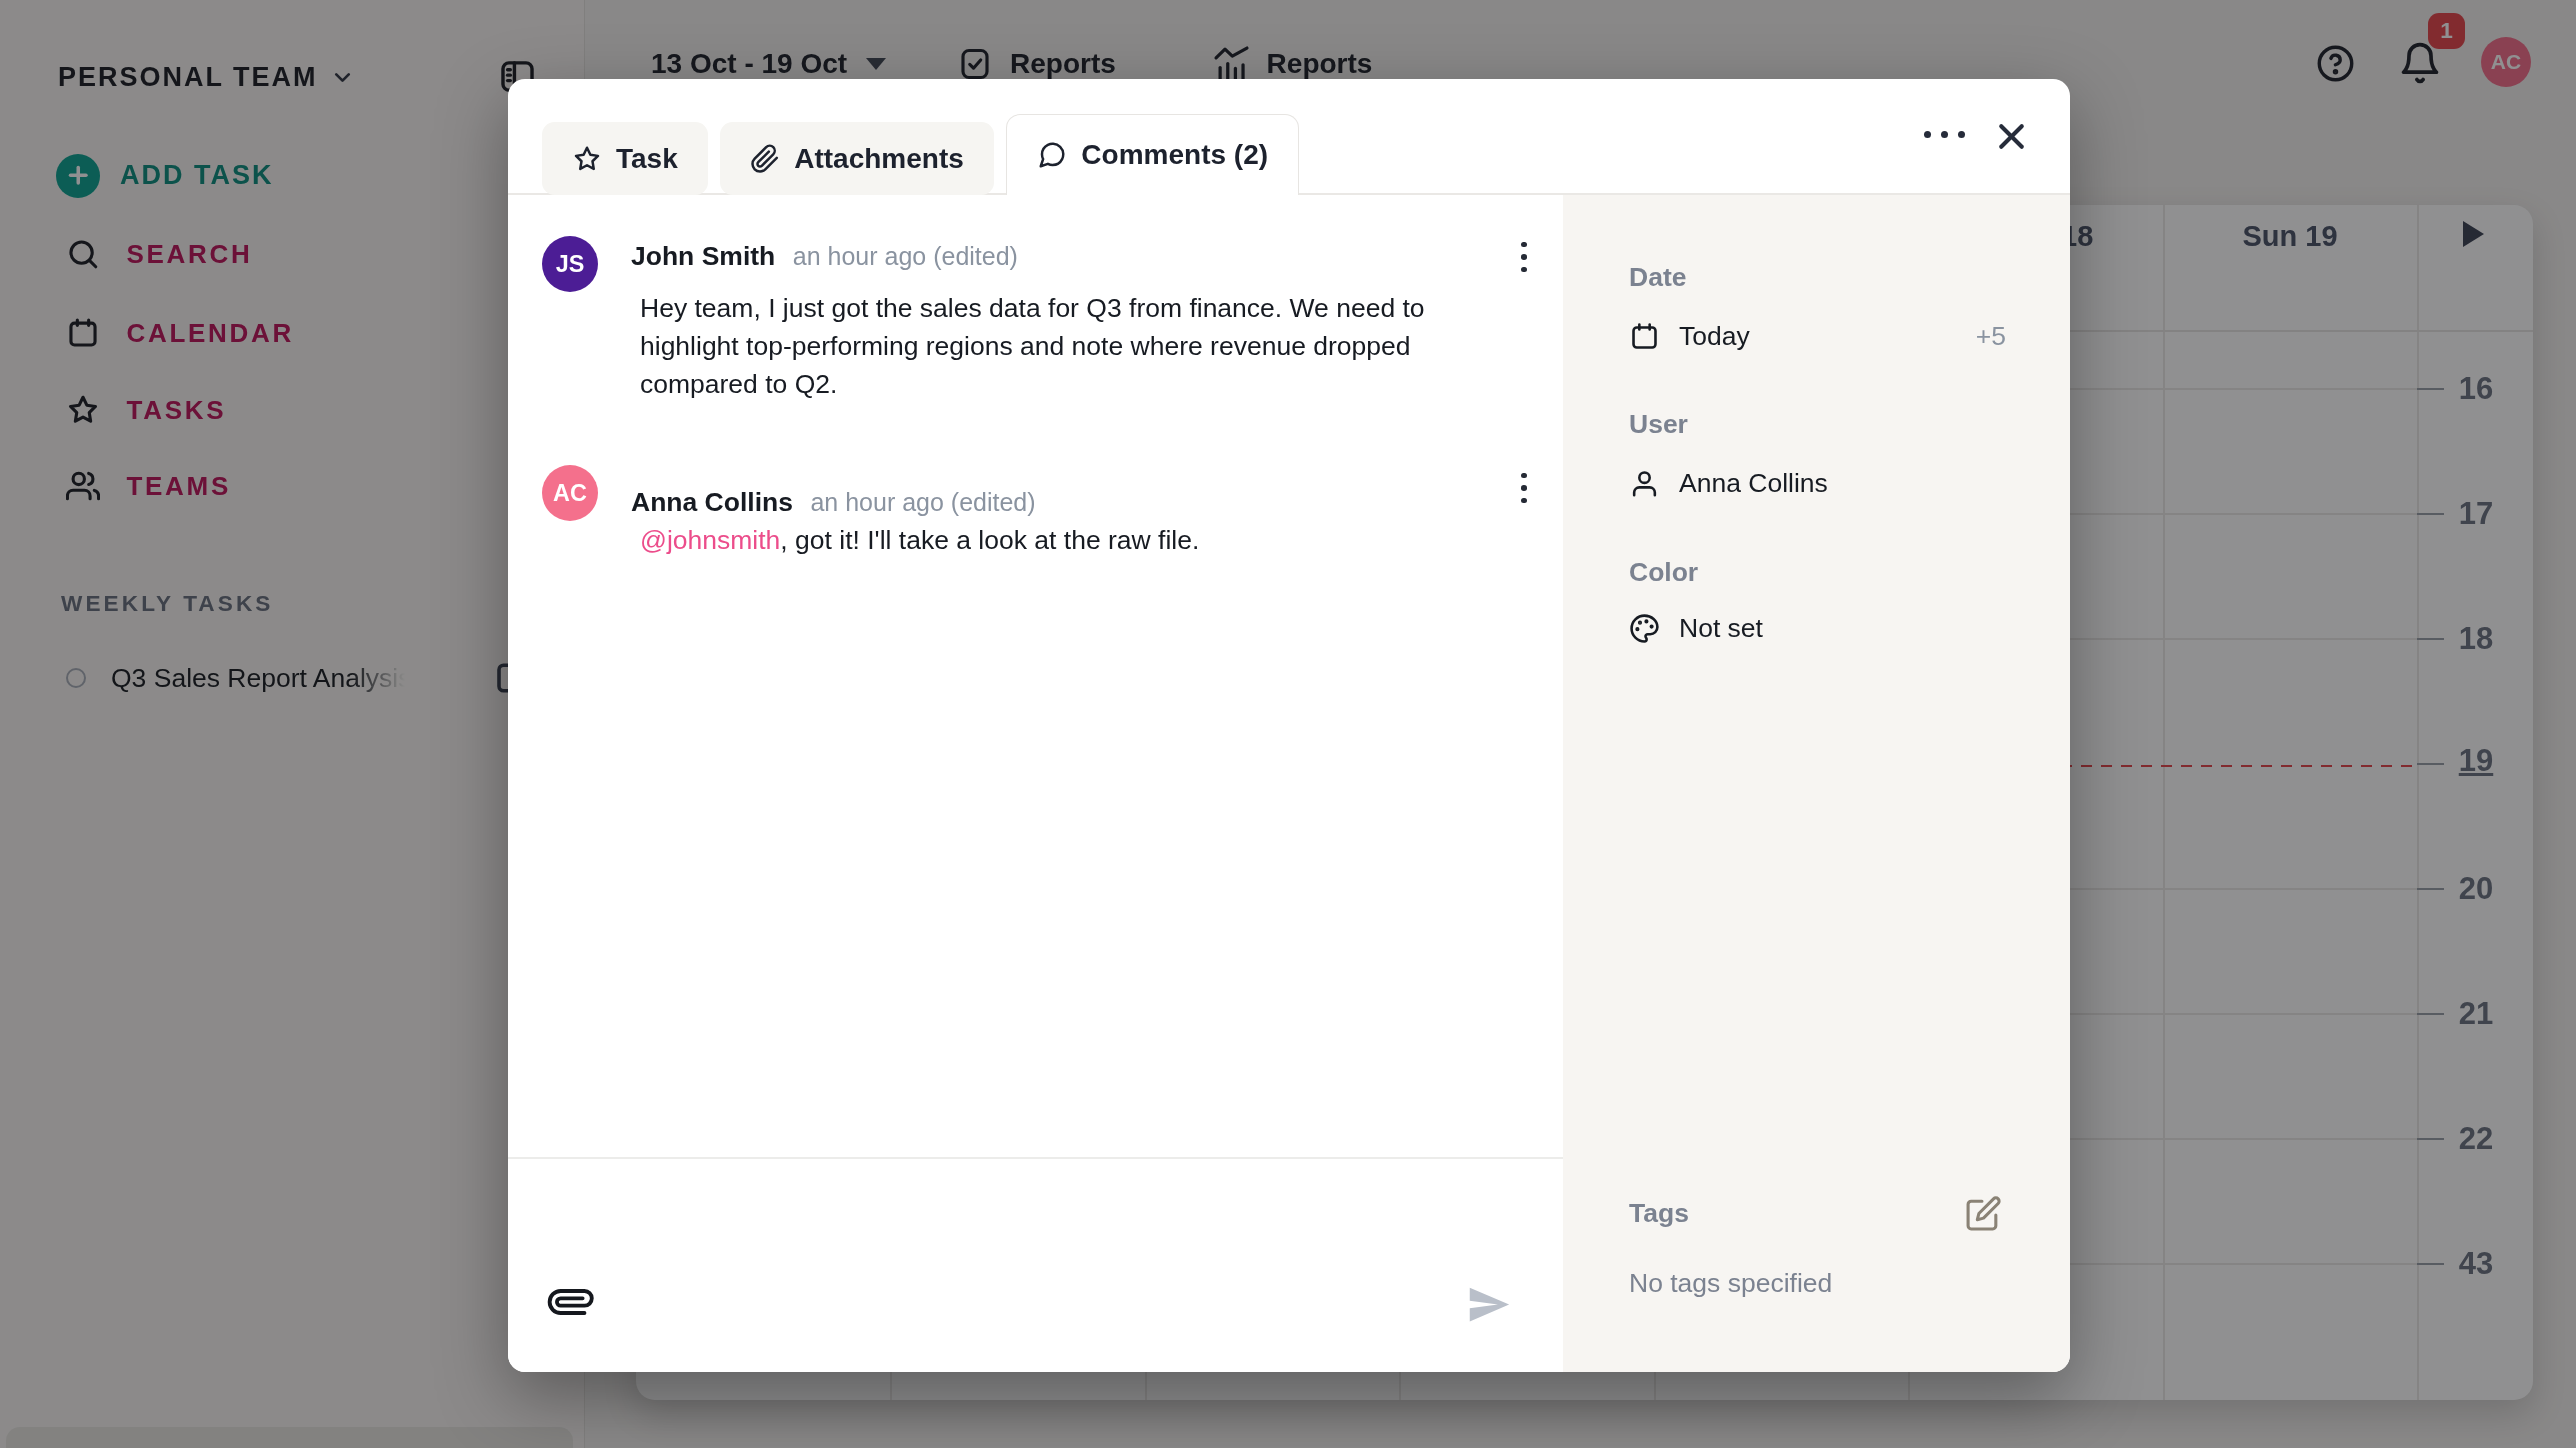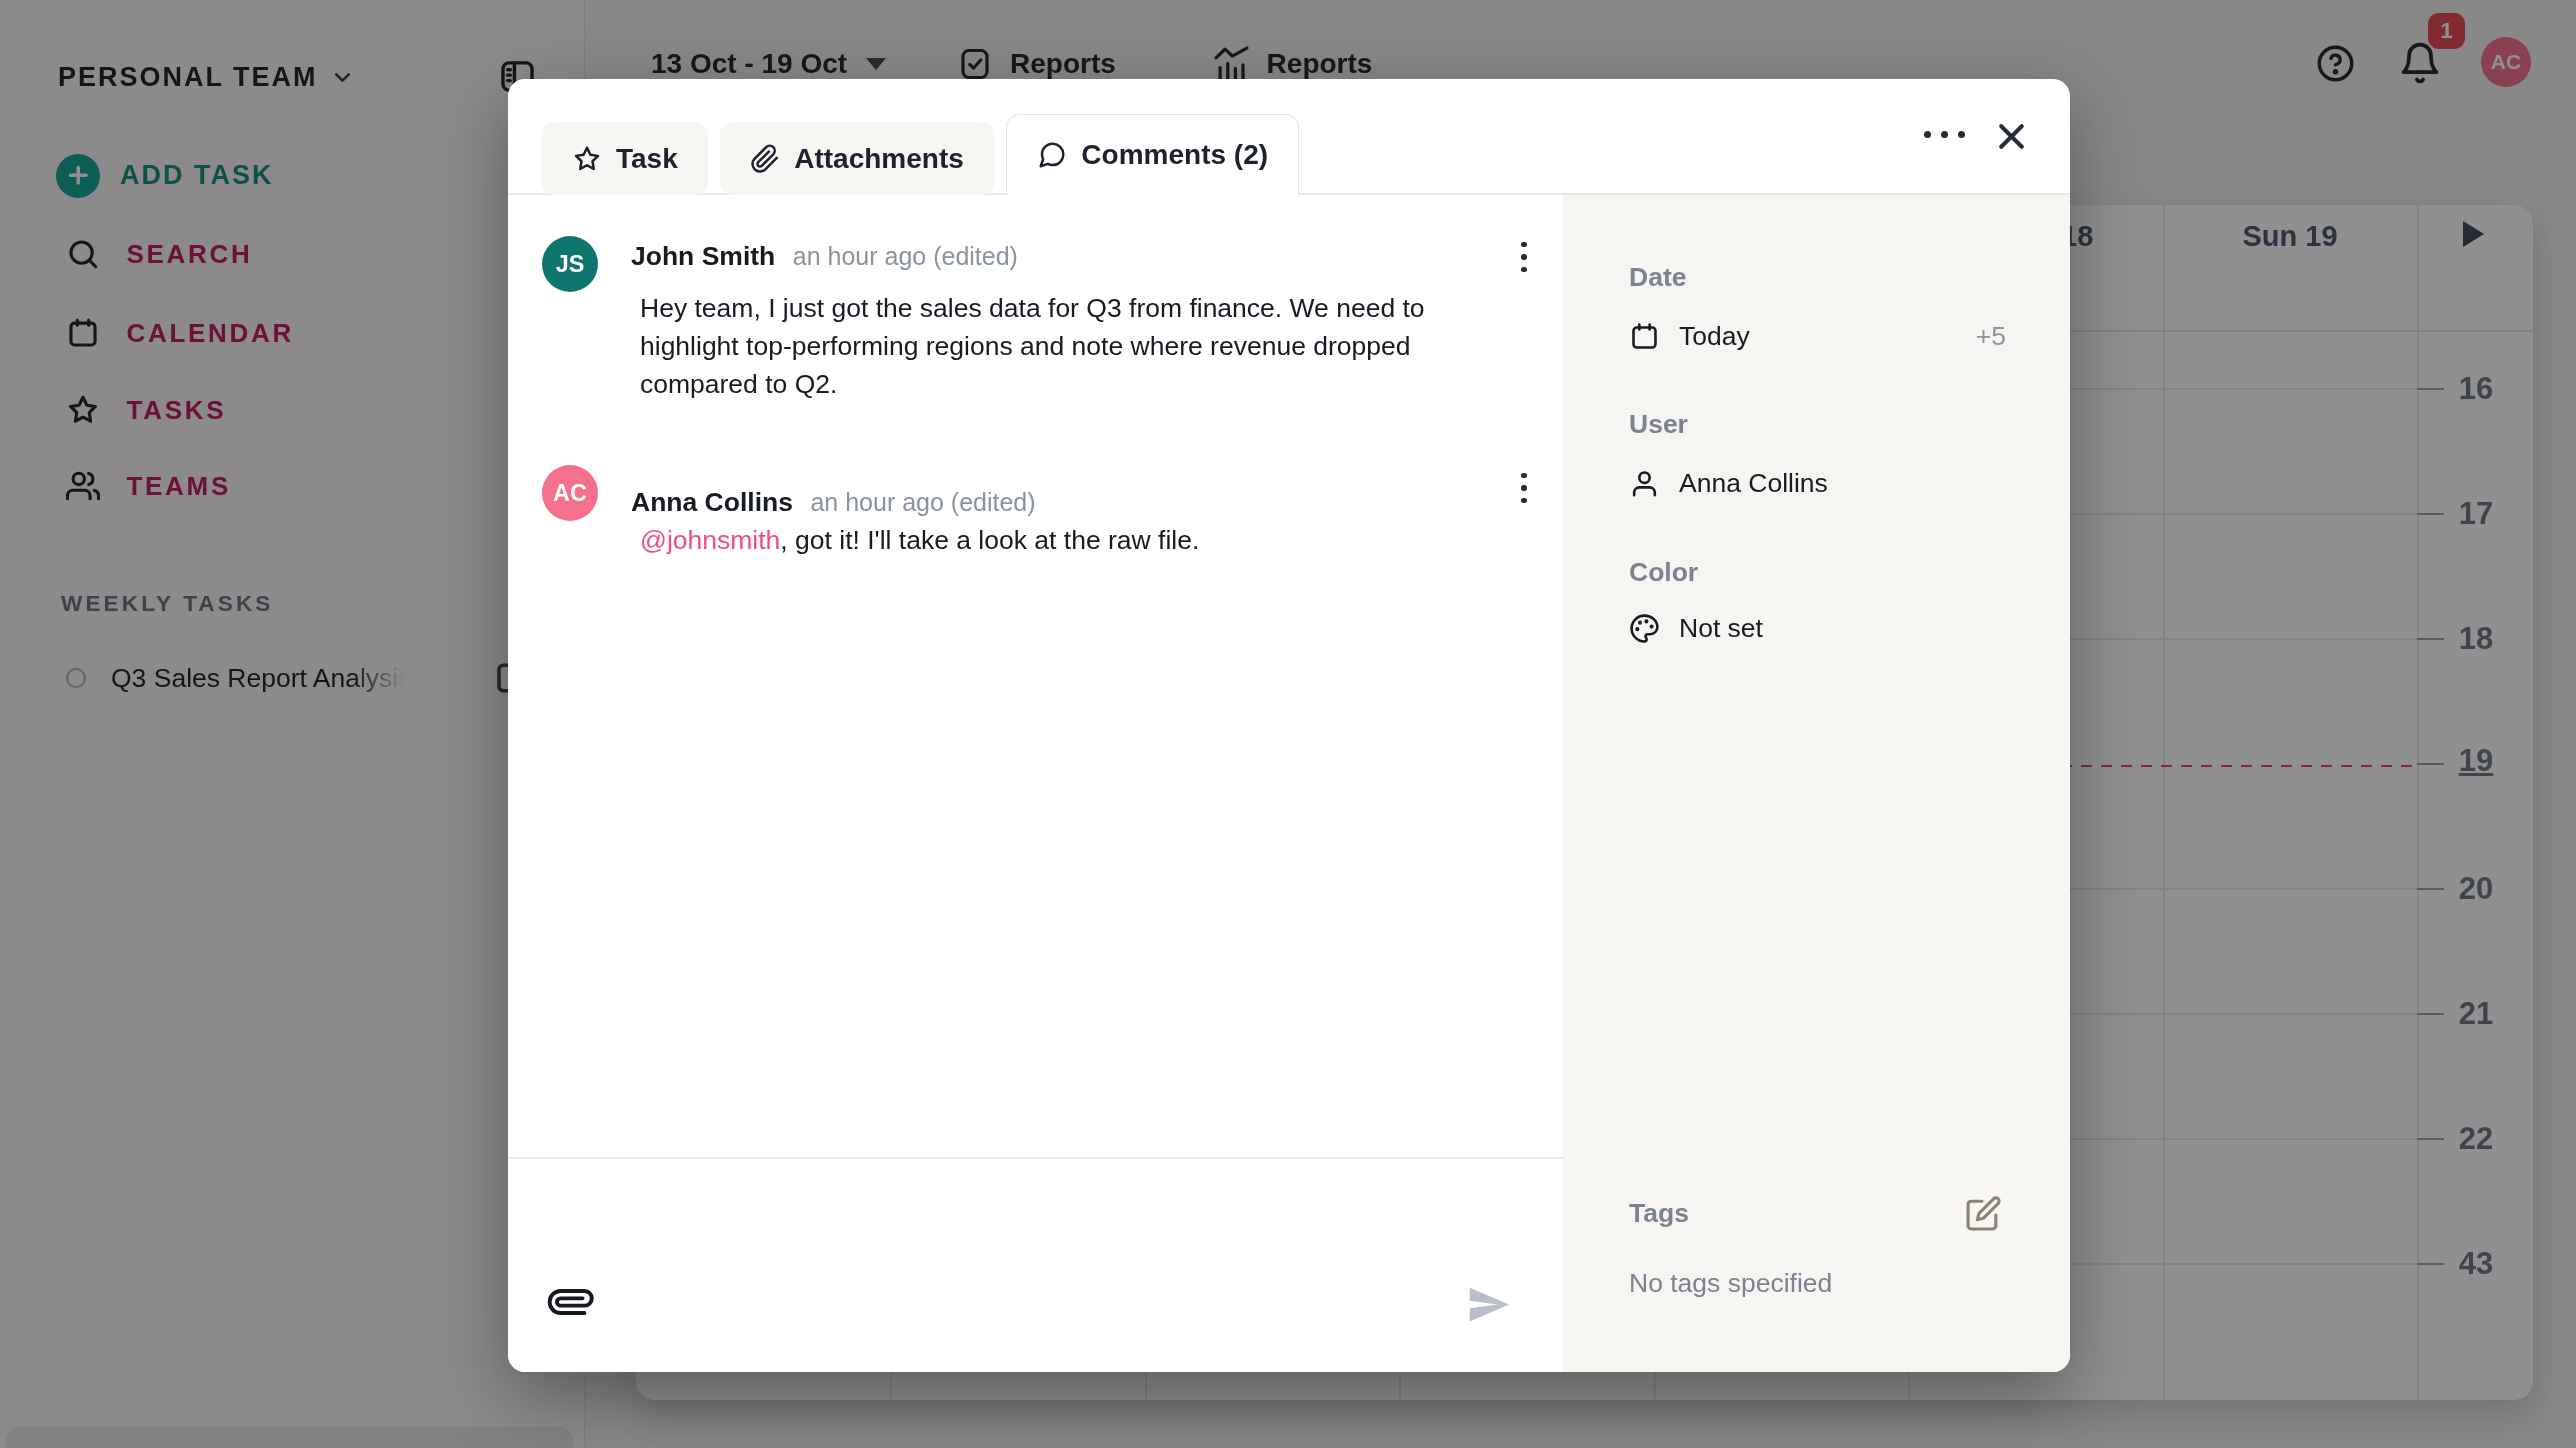--- a/index.html
+++ b/index.html
@@ -319,21 +319,21 @@
         <span>
           <svg width="41" height="41" viewBox="0 0 24 24" fill="none" stroke="currentColor" stroke-width="2.4" stroke-linecap="round">
               <line x1="6" y1="6" x2="18" y2="18"></line>
               <line x1="18" y1="6" x2="6" y2="18"></line>
             </svg>
         </span>
       </div>
     </div>
 
     <div class="comments-col">
-      <div class="avatar-comment" style="top:41px;background:#0f766e;">JS</div>
+      <div class="avatar-comment" style="top:41px;background:#4c1d95;">JS</div>
       <div class="c-header" style="top:44px;">
         <span class="c-name">John Smith</span>
         <span class="c-time">an hour ago (edited)</span>
       </div>
       <div class="kebab-btn" style="top:37px;">
         <i></i>
           <i></i>
           <i></i>
       </div>
       <div class="c-text" style="top:94px;">Hey team, I just got the sales data for Q3 from finance. We need to highlight top-performing regions and note where revenue dropped compared to Q2.</div>

